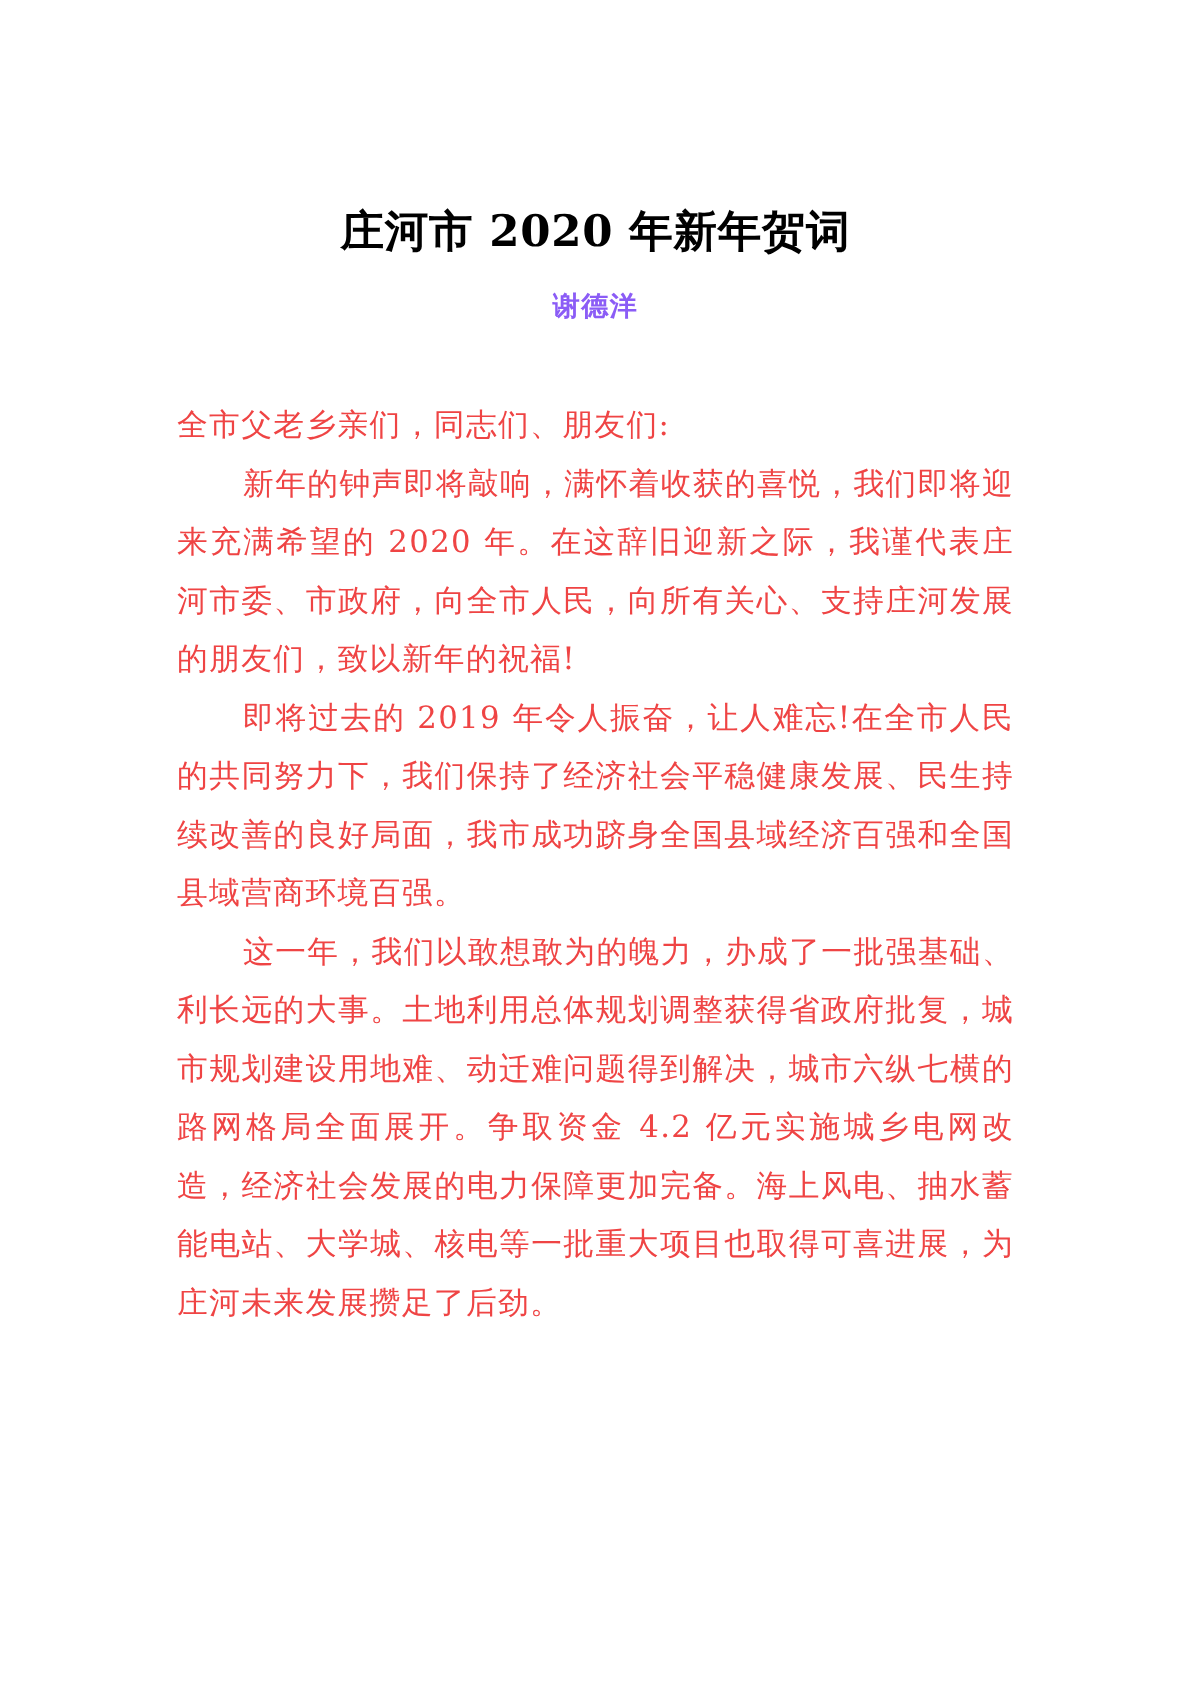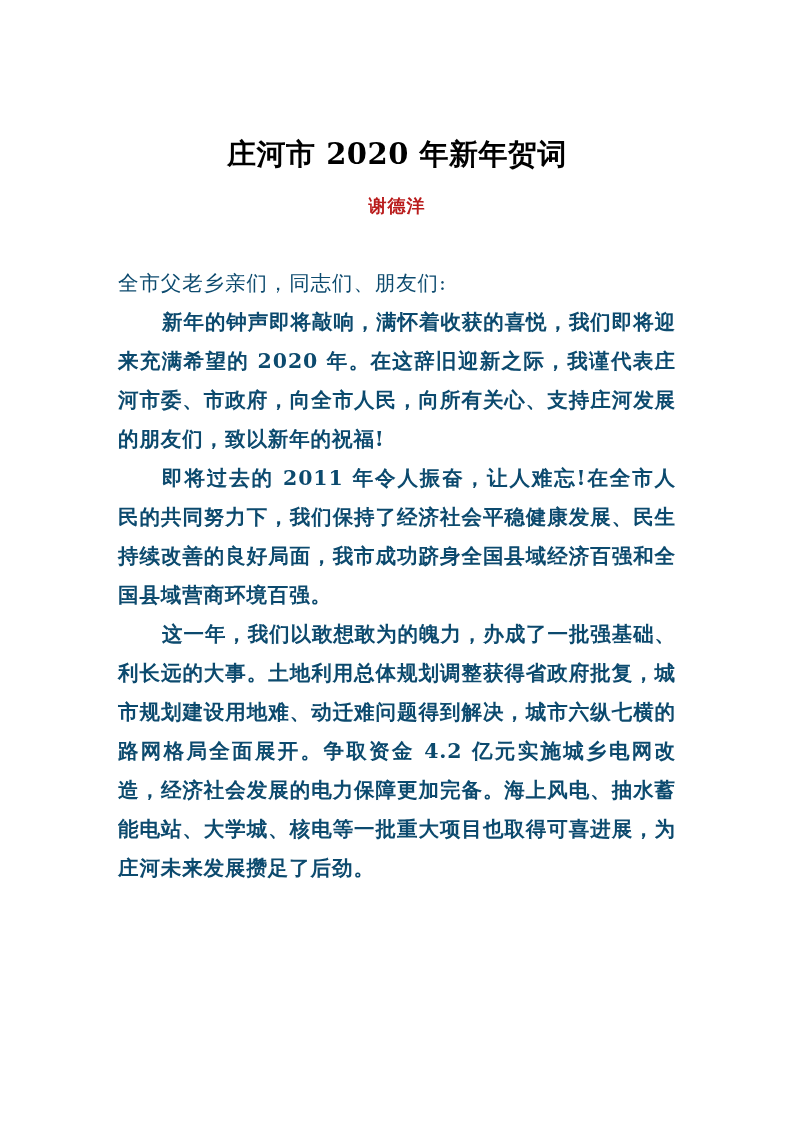--- a/index.html
+++ b/index.html
@@ -45,79 +45,78 @@
     position: absolute;
     left: 0;
     top: 136px;
     width: 558px;
   }
 
   .doc-author {
     margin: 0;
     padding: 0;
     text-align: center;
-    font-family: Liberation Sans, sans-serif;
+    font-family: Liberation Mono, monospace;
     font-weight: 700;
     font-size: 18px;
     line-height: 24px;
     letter-spacing: 1px;
-    color: #b91c1c;
+    color: #8b5cf6;
     position: absolute;
     left: 0;
     top: 194px;
     width: 558px;
   }
 
   
   .body-block {
     position: absolute;
     left: 0;
     top: 264px;
     width: 558px;
   }
 
   .para {
     margin: 0 0 0 0;
     padding: 0;
     font-family: "DejaVu Serif", "Liberation Serif", serif;
     font-size: 20.5px;
     line-height: 39px;
-    color: #0c4a6e;
+    color: #ef4444;
     text-align: justify;
     text-justify: inter-character;
     letter-spacing: 0.9px;
     word-break: break-all;
     -webkit-hyphens: none;
     hyphens: none;
   }
 
   .para.indent {
     text-indent: 2.15em;
   }
 
   .para + .para {
     margin-top: 0;
-    font-weight: bold;
   }
 </style>
 </head>
 <body>
 
 <div class="page">
   <div class="content">
 
     <h1 class="doc-title">庄河市 2020 年新年贺词</h1>
 
     <div class="doc-author">谢德洋</div>
 
     <div class="body-block">
       <p class="para">全市父老乡亲们，同志们、朋友们:</p>
 
       <p class="para indent">新年的钟声即将敲响，满怀着收获的喜悦，我们即将迎来充满希望的 2020 年。在这辞旧迎新之际，我谨代表庄河市委、市政府，向全市人民，向所有关心、支持庄河发展的朋友们，致以新年的祝福!</p>
 
-      <p class="para indent">即将过去的 2011 年令人振奋，让人难忘!在全市人民的共同努力下，我们保持了经济社会平稳健康发展、民生持续改善的良好局面，我市成功跻身全国县域经济百强和全国县域营商环境百强。</p>
+      <p class="para indent">即将过去的 2019 年令人振奋，让人难忘!在全市人民的共同努力下，我们保持了经济社会平稳健康发展、民生持续改善的良好局面，我市成功跻身全国县域经济百强和全国县域营商环境百强。</p>
 
       <p class="para indent">这一年，我们以敢想敢为的魄力，办成了一批强基础、利长远的大事。土地利用总体规划调整获得省政府批复，城市规划建设用地难、动迁难问题得到解决，城市六纵七横的路网格局全面展开。争取资金 4.2 亿元实施城乡电网改造，经济社会发展的电力保障更加完备。海上风电、抽水蓄能电站、大学城、核电等一批重大项目也取得可喜进展，为庄河未来发展攒足了后劲。</p>
 
     </div>
 
   </div>
 </div>
 
 </body></html>

